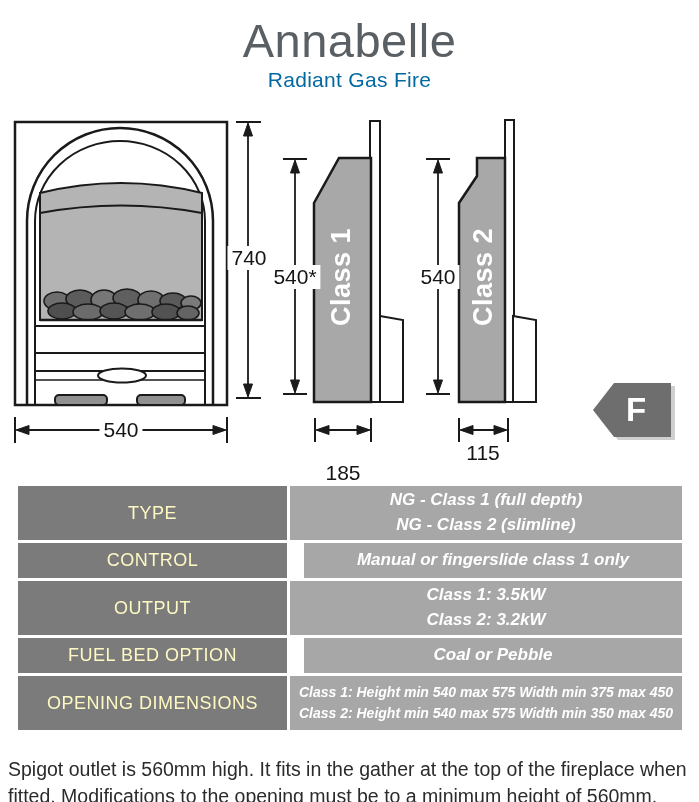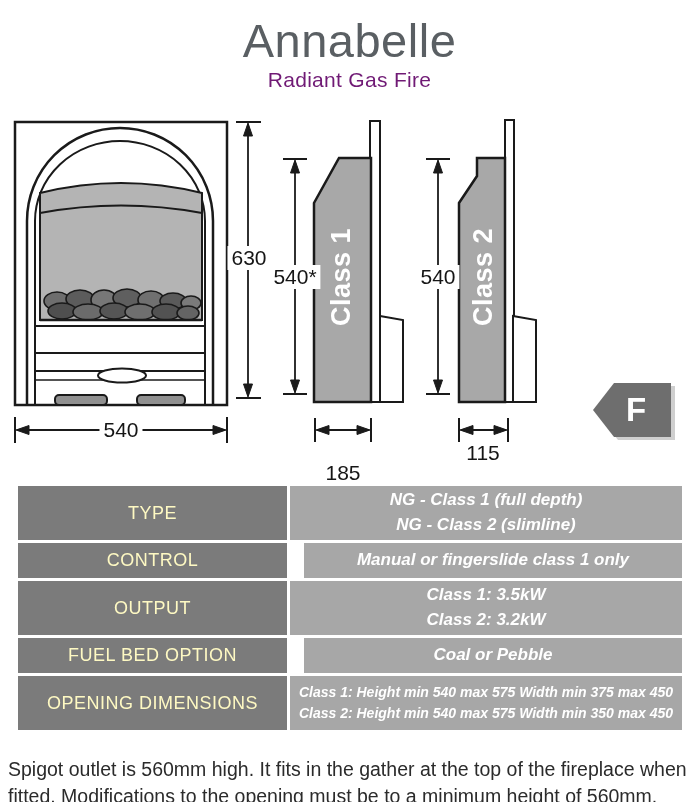--- a/index.html
+++ b/index.html
@@ -6,21 +6,21 @@
   .page{
     position:relative;width:699px;height:802px;background:#fff;overflow:hidden;
     font-family:"Liberation Sans",sans-serif;
   }
   .title{
     position:absolute;top:13px;left:0;width:699px;text-align:center;
     font-size:47px;color:#5a5f63;letter-spacing:0.5px;
   }
   .subtitle{
     position:absolute;top:68px;left:0;width:699px;text-align:center;
-    font-size:21px;color:#701a75;letter-spacing:0.3px;
+    font-size:21px;color:#0369a1;letter-spacing:0.3px;
   }
   svg.drawing{position:absolute;top:0;left:0;}
   .dim{
     position:absolute;transform:translate(-50%,-50%);
     font-size:21px;color:#151515;background:#fff;padding:0 4px;white-space:nowrap;
   }
   .dim.no-bg{background:transparent;}
   .class-label{
     position:absolute;width:140px;text-align:center;
     transform:translate(-50%,-50%) rotate(-90deg);
@@ -154,21 +154,21 @@
       <polygon points="460,430 473,425.5 473,434.5"></polygon>
       <polygon points="507,430 494,425.5 494,434.5"></polygon>
     </g>
 
     <g>
       <polygon points="597,413 618,386 675,386 675,440 618,440" fill="#cfcfcf"></polygon>
       <polygon points="593,410 614,383 671,383 671,437 614,437" fill="#6e6e6e"></polygon>
     </g>
   </svg>
 
-  <span class="dim" style="left:249px;top:258px;">630</span>
+  <span class="dim" style="left:249px;top:258px;">740</span>
   <span class="dim" style="left:121px;top:430px;">540</span>
   <span class="dim" style="left:295px;top:277px;">540*</span>
   <span class="dim no-bg" style="left:343px;top:453px;margin-top:20px;">185</span>
   <span class="dim" style="left:438px;top:277px;">540</span>
   <span class="dim no-bg" style="left:483px;top:453px;">115</span>
 
   <span class="class-label" style="left:341px;top:277px;">Class 1</span>
   <span class="class-label" style="left:483px;top:277px;">Class 2</span>
 
   <span class="badge-letter" style="left:636px;top:410px;">F</span>

